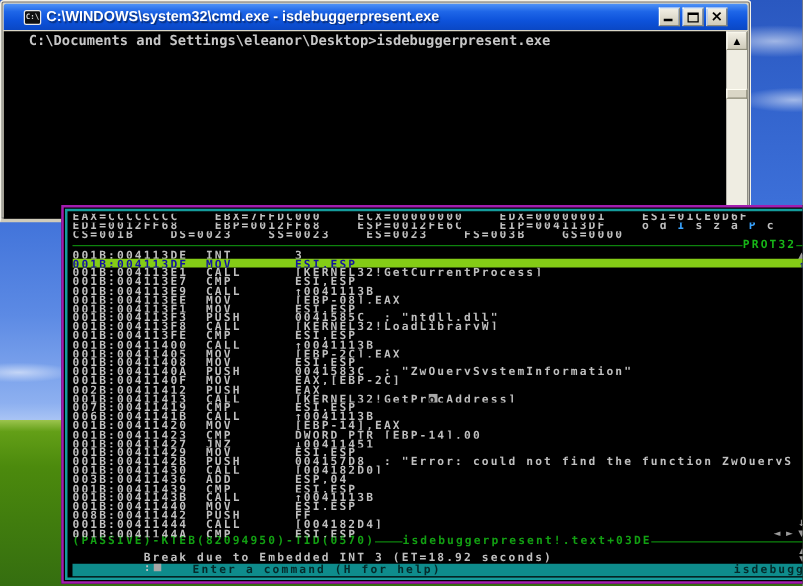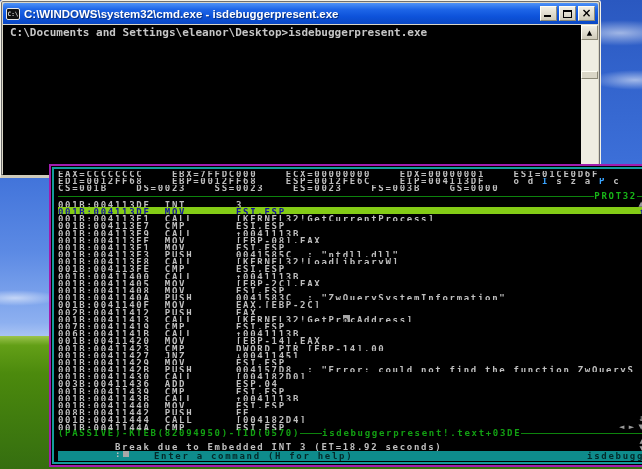--- a/index.html
+++ b/index.html
@@ -13,37 +13,37 @@
   .cloud { position:absolute; background:radial-gradient(ellipse at center, rgba(255,255,255,.55), rgba(255,255,255,0) 70%); }
   #grass { position:absolute; left:0; top:336px; width:642px; height:133px;
     background:linear-gradient(180deg,#9cc44e 0%,#639f17 7%,#4c8a0d 28%,#417d0e 60%,#356e10 100%); }
 
   
   #cmd { position:absolute; left:0; top:0; width:601px; height:178px;
     background:#dad6c6; border:1px solid #f4f2e8; border-bottom:3px solid #cfcbba;
     box-shadow:0 0 0 1px #6f6f6f inset; padding:2px; border-radius:3px 3px 0 0; }
   #cmd-title { position:relative; height:21px; border-radius:2px 2px 0 0;
     background:linear-gradient(180deg,#4f93f7 0%,#1e66e8 30%,#0d52da 65%,#0a47c4 100%);
-    display:flex; align-items:center; padding:0 3px; }
+    display:flex; align-items:center; padding:0 16px; }
   #cmd-icon { width:14px; height:12px; background:#101010; border:1px solid #e8e8e8;
     border-radius:2px; color:#d8d8d8; font:bold 6px "DejaVu Sans Mono", monospace;
     line-height:10px; text-align:center; flex:0 0 auto; }
   #cmd-title-text { color:#fff; font:bold 11.5px "Liberation Sans", sans-serif;
     margin-left:4px; text-shadow:1px 1px 1px rgba(0,0,0,.45);
     white-space:nowrap; overflow:hidden; flex:1 1 auto; }
   .tbtn { width:17px; height:15px; background:linear-gradient(180deg,#f2efe4,#cfcbba);
     border:1px solid #8d8a78; border-top-color:#fffef4; border-left-color:#fffef4;
     margin-left:2px; position:relative; flex:0 0 auto; }
   .tbtn .g-min { position:absolute; left:3px; bottom:3px; width:7px; height:2px; background:#000; }
   .tbtn .g-max { position:absolute; left:3px; top:3px; width:9px; height:8px;
     border:1px solid #000; border-top-width:2px; }
   .tbtn .g-close { position:absolute; left:0; top:-1px; width:100%; text-align:center;
     font:bold 12px "DejaVu Sans", sans-serif; color:#000; }
   #cmd-client { position:relative; height:150px; background:#000; margin-top:1px; overflow:hidden; }
-  #cmd-text { position:absolute; left:7px; top:1px; color:#c6c6c6;
+  #cmd-text { position:absolute; left:20px; top:1px; color:#c6c6c6;
     font:bold 11px "DejaVu Sans Mono", monospace; white-space:pre; }
   #cmd-scroll { position:absolute; right:0; top:0; width:17px; height:100%; background:#efede2; }
   #cmd-scroll-up { position:absolute; top:0; left:0; width:17px; height:15px;
     background:linear-gradient(180deg,#f2efe4,#cfcbba); border:1px solid #8d8a78;
     border-top-color:#fffef4; border-left-color:#fffef4;
     color:#000; font:7px "DejaVu Sans", sans-serif; text-align:center; line-height:14px; }
   #cmd-scroll-thumb { position:absolute; top:46px; left:0; width:17px; height:8px;
     background:#dad6c6; border:1px solid #8d8a78; border-top-color:#fffef4; border-left-color:#fffef4; }
 
   

